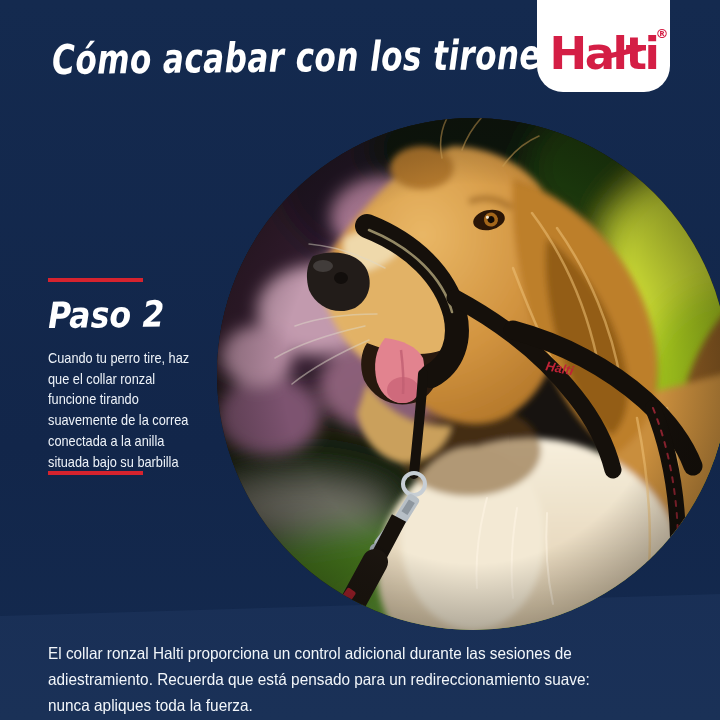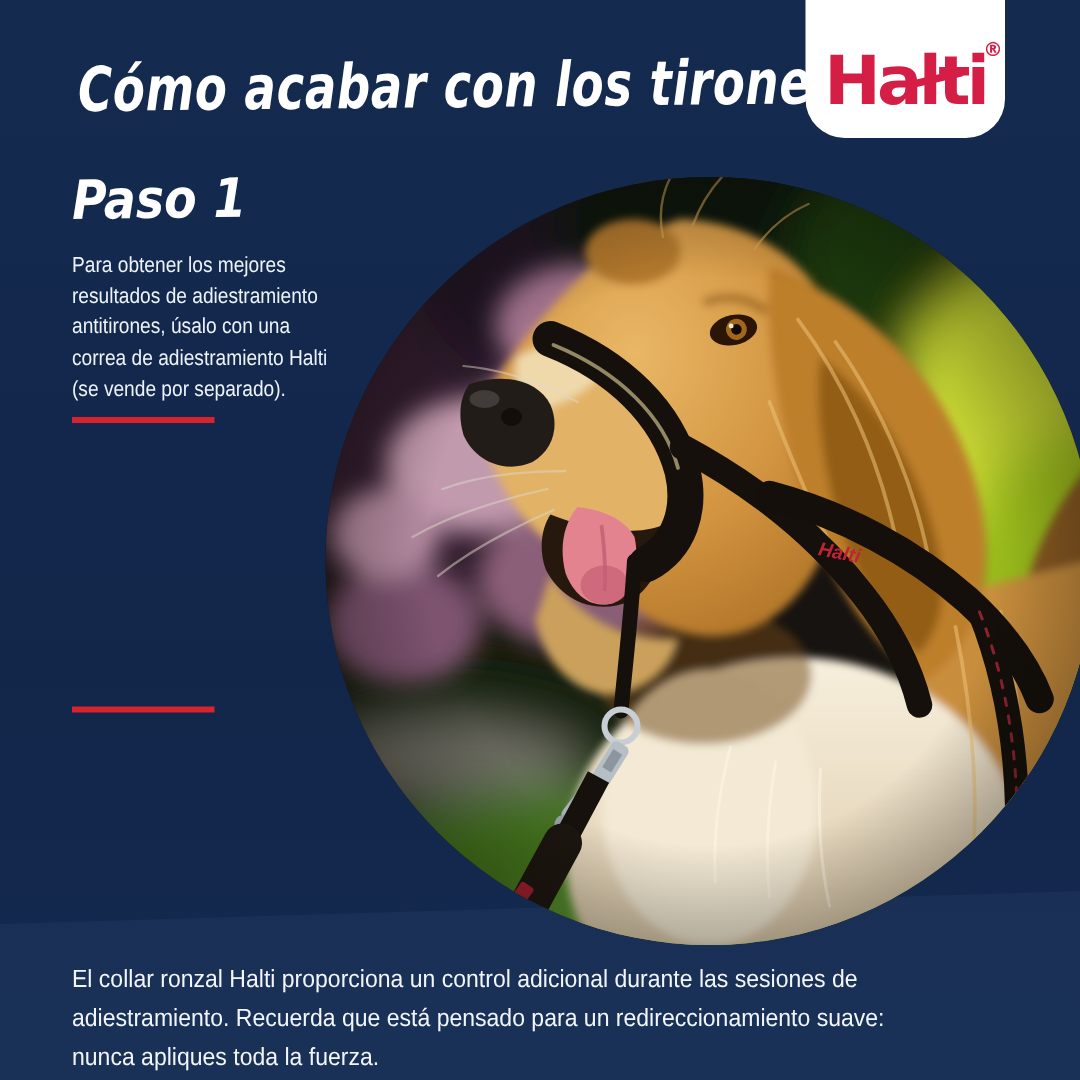--- a/index.html
+++ b/index.html
@@ -79,31 +79,32 @@
 <div class="page">
 
   <h1 class="main-title">Cómo acabar con los tirones</h1>
 
   <div class="bottom-band"></div>
 
   <div class="logo">
     <span class="logo-text"><span>Halti</span><span class="logo-reg">®</span><span class="logo-bar"></span></span>
   </div>
 
-  <div class="step step-1">
-    <h2 class="step-heading">Paso 1</h2>
-    <p class="step-body">Para obtener los mejores
-resultados de adiestramiento
-antitirones, úsalo con una
-correa de adiestramiento Halti
-(se vende por separado).</p>
+
+  <div class="divider divider-1"></div>
+
+  <div class="step step-2">
+    <h2 class="step-heading">Paso 2</h2>
+    <p class="step-body">Cuando tu perro tire, haz
+que el collar ronzal
+funcione tirando
+suavemente de la correa
+conectada a la anilla
+situada bajo su barbilla</p>
   </div>
-
-  <div class="divider divider-1"></div>
-
 
   <div class="divider divider-2"></div>
 
 
   <div class="photo-circle">
     <svg viewBox="0 0 512 512" width="512" height="512" role="img">
       <defs>
         <filter id="b16" x="-50%" y="-50%" width="200%" height="200%">
             <feGaussianBlur stdDeviation="16"></feGaussianBlur>
           </filter>

